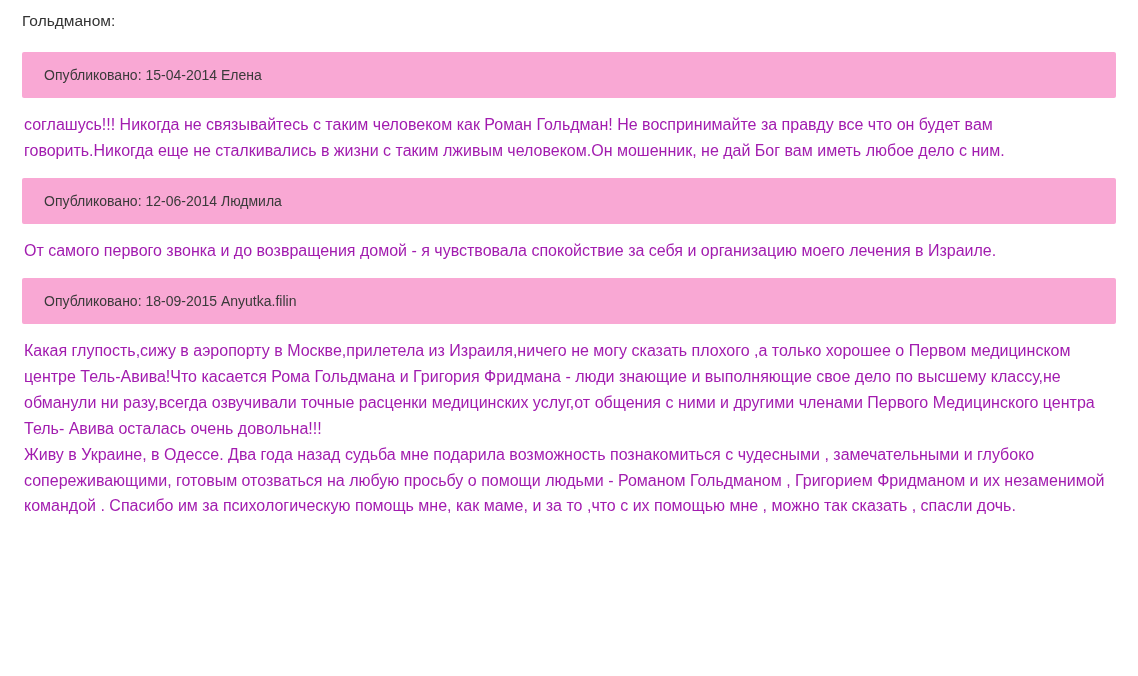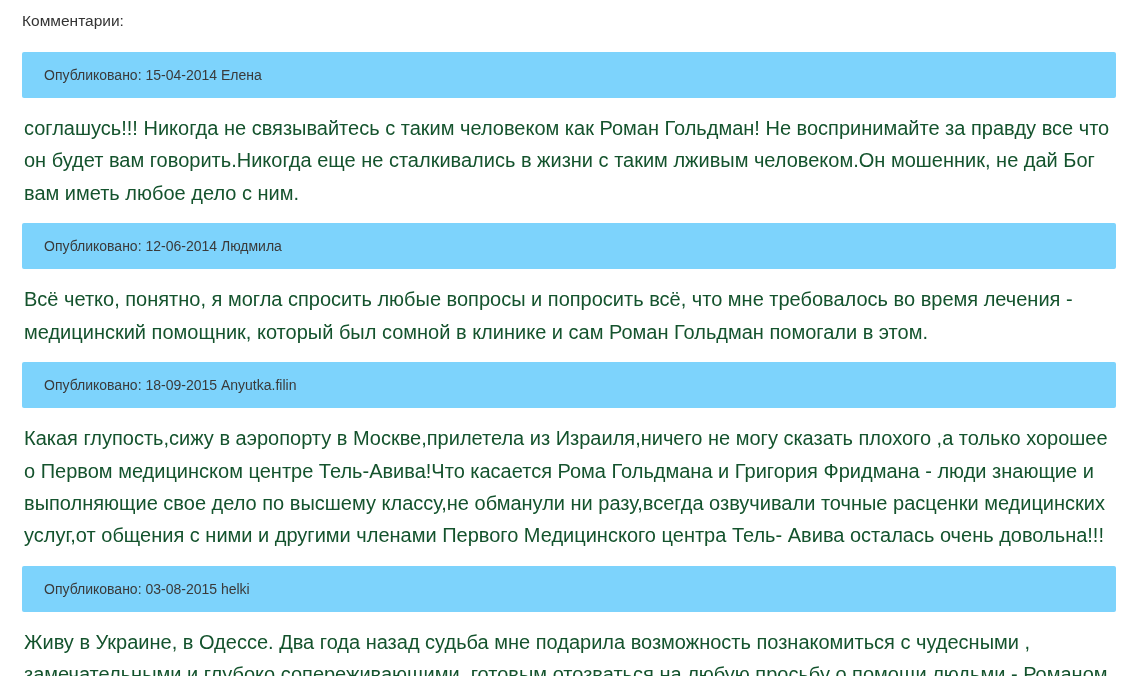--- a/index.html
+++ b/index.html
@@ -24,68 +24,67 @@
     font-size: 15.5px;
     color: #333333;
     padding-top: 10px;
     padding-bottom: 6px;
     line-height: 1.4;
   }
   .comment-block {
     margin: 0;
   }
   .comment-head {
-    background: #7dd3fc;
+    background: #f9a8d4;
     border-radius: 2px;
     padding: 14px 0 14px 22px;
     font-size: 14px;
     color: #3a3a3a;
     margin-top: 14px;
     margin-bottom: 14px;
     line-height: 1.3;
   }
   .comment-body {
-    font-size: 20px;
+    font-size: 16px;
     line-height: 1.62;
-    color: #14532d;
+    color: #a21caf;
     padding: 0 2px;
   }
   .comment-body p {
     margin: 0;
   }
 </style>
 </head>
 <body>
 
 <div class="page">
 
-  <div class="comments-title">Комментарии:</div>
+  <div class="comments-title">Гольдманом:</div>
 
   <div class="comment-block">
     <div class="comment-head">Опубликовано: 15-04-2014 Елена</div>
     <div class="comment-body">
       <p>соглашусь!!! Никогда не связывайтесь с таким человеком как Роман Гольдман! Не воспринимайте за правду все что он будет вам говорить.Никогда еще не сталкивались в жизни с таким лживым человеком.Он мошенник, не дай Бог вам иметь любое дело с ним.</p>
     </div>
   </div>
 
   <div class="comment-block">
     <div class="comment-head">Опубликовано: 12-06-2014 Людмила</div>
     <div class="comment-body">
-      <p>Всё четко, понятно, я могла спросить любые вопросы и попросить всё, что мне требовалось во время лечения - медицинский помощник, который был сомной в клинике и сам Роман Гольдман помогали в этом.</p>
+      <p>От самого первого звонка и до возвращения домой - я чувствовала спокойствие за себя и организацию моего лечения в Израиле.</p>
     </div>
   </div>
 
   <div class="comment-block">
     <div class="comment-head">Опубликовано: 18-09-2015 Anyutka.filin</div>
     <div class="comment-body">
       <p>Какая глупость,сижу в аэропорту в Москве,прилетела из Израиля,ничего не могу сказать плохого ,а только хорошее о Первом медицинском центре Тель-Авива!Что касается Рома Гольдмана и Григория Фридмана - люди знающие и выполняющие свое дело по высшему классу,не обманули ни разу,всегда озвучивали точные расценки медицинских услуг,от общения с ними и другими членами Первого Медицинского центра Тель- Авива осталась очень довольна!!!</p>
     </div>
   </div>
 
   <div class="comment-block">
-    <div class="comment-head">Опубликовано: 03-08-2015 helki</div>
     <div class="comment-body">
       <p>Живу в Украине, в Одессе. Два года назад судьба мне подарила возможность познакомиться с чудесными , замечательными и глубоко сопереживающими, готовым отозваться на любую просьбу о помощи людьми - Романом Гольдманом , Григорием Фридманом и их незаменимой командой . Спасибо им за психологическую помощь мне, как маме, и за то ,что с их помощью мне , можно так сказать , спасли дочь.</p>
 
     </div>
   </div>
 
 </div>
 
 </body></html>

